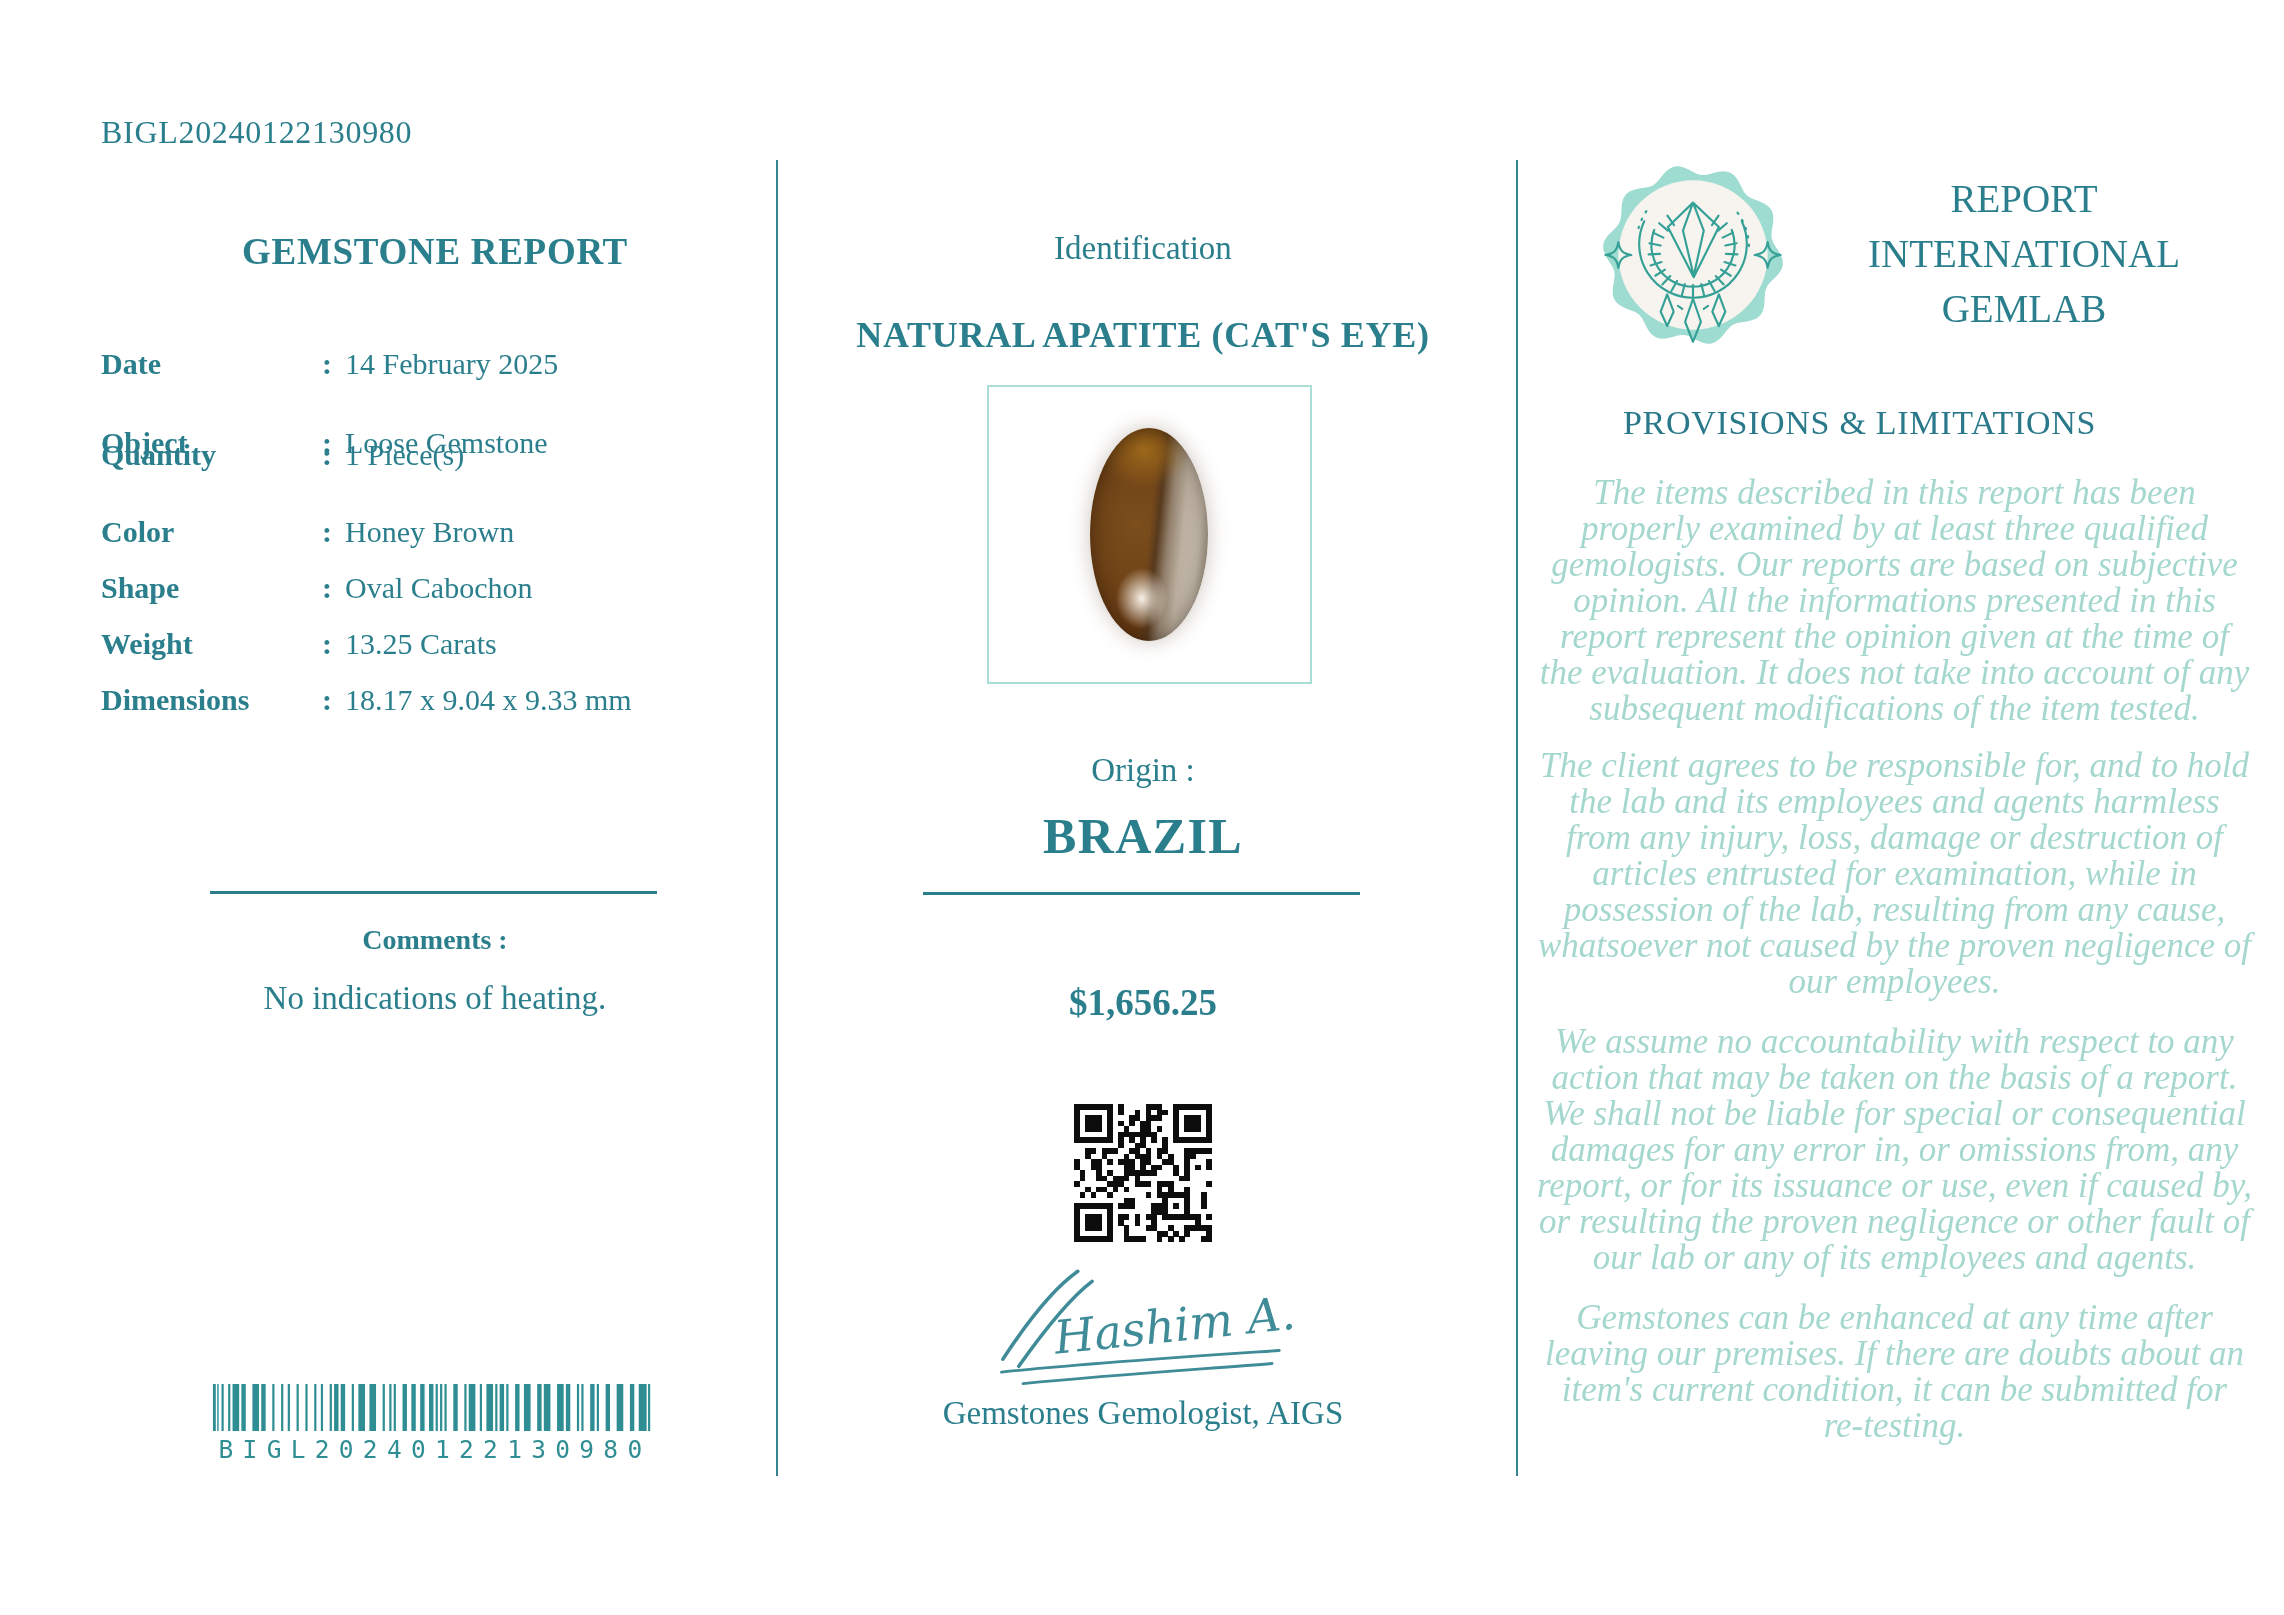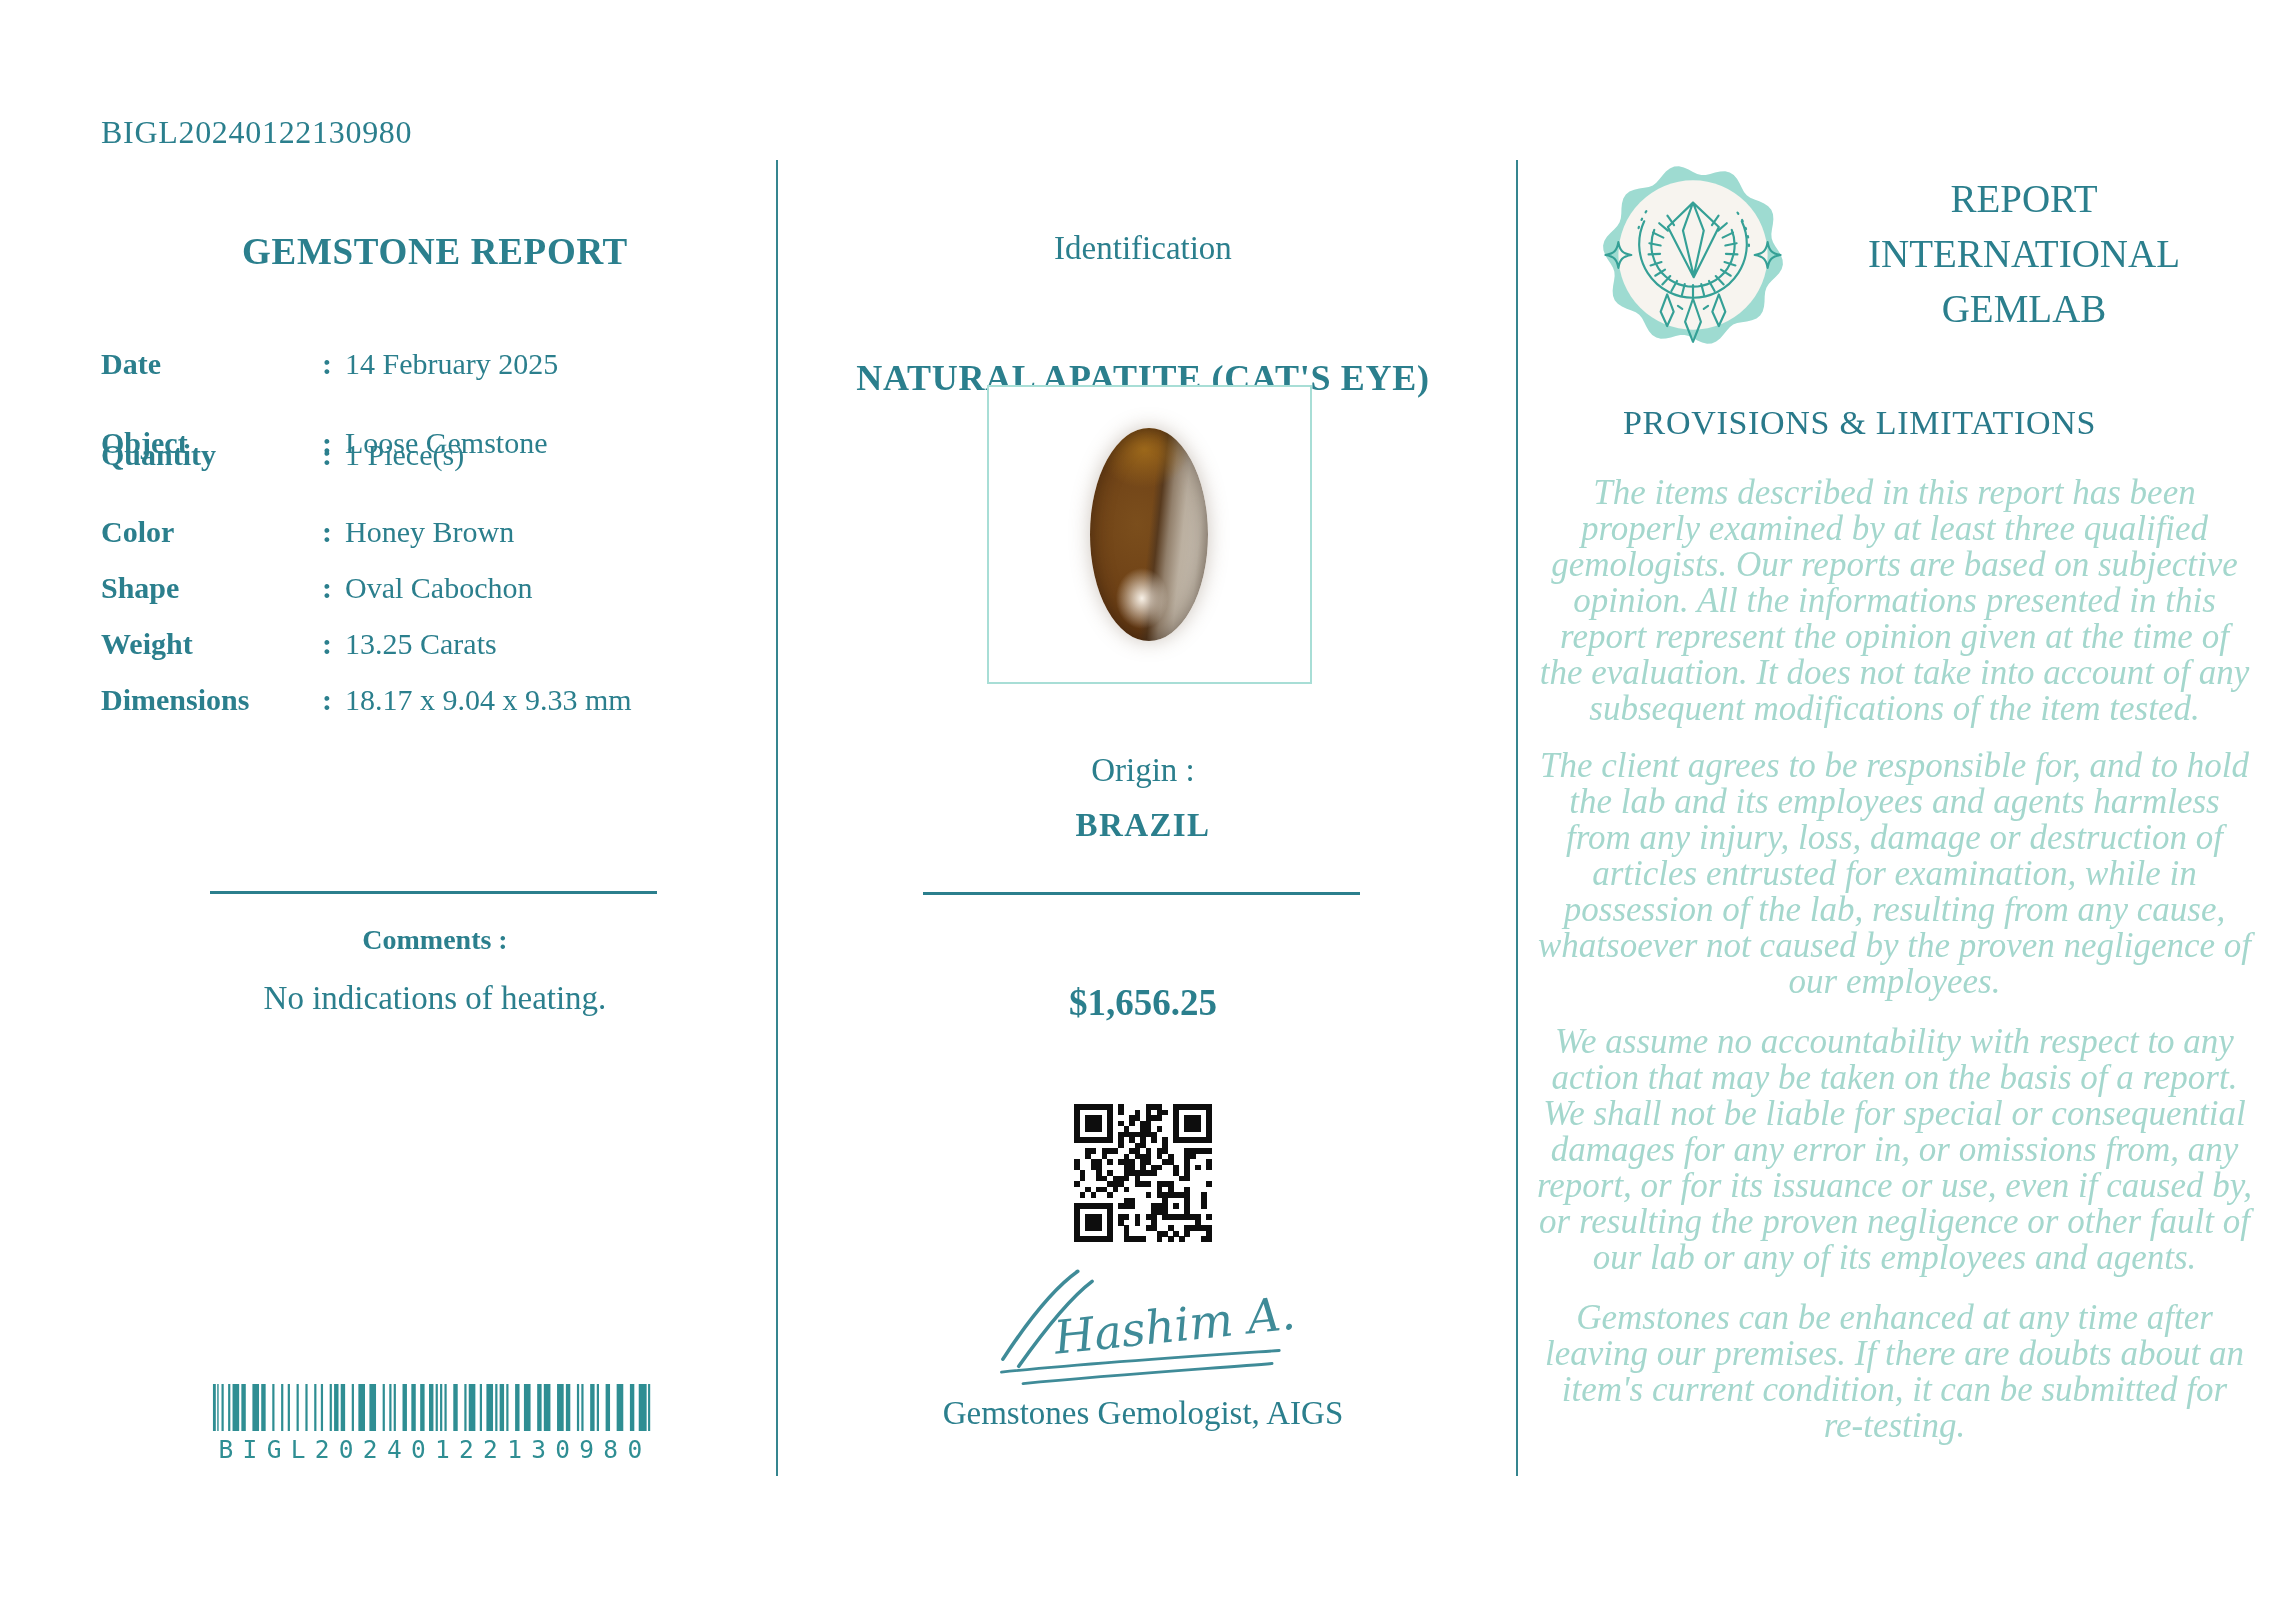--- a/index.html
+++ b/index.html
@@ -20,34 +20,34 @@
   .report-number{font-size:32px;letter-spacing:0.7px;}
   .left-title{font-size:37px;font-weight:700;letter-spacing:0.7px;}
   .field-row{position:absolute;left:101px;width:669px;font-size:30px;white-space:nowrap;}
   .field-label{display:inline-block;width:221px;font-weight:700;}
   .field-colon{display:inline-block;width:23px;font-weight:700;}
   .comments-label{font-size:28px;font-weight:700;}
   .comments-text{font-size:33px;}
   .barcode-text{font-family:"DejaVu Sans Mono","Liberation Mono",monospace;
     font-size:24.5px;letter-spacing:9.3px;color:var(--barcode);white-space:nowrap;}
   .mid-section{font-size:33px;}
-  .mid-name{font-size:36px;font-weight:700;letter-spacing:0.7px;margin-top:43px;}
+  .mid-name{font-size:36px;font-weight:700;letter-spacing:0.7px;}
   .photo-frame{position:absolute;border:2.9px solid var(--photo_border);background:#fff;}
   .gem{
     position:absolute;border-radius:50%;
     background:
       radial-gradient(34% 22% at 44% 80%, rgba(255,250,242,.95) 0%, rgba(255,250,242,0) 65%),
       radial-gradient(55% 26% at 46% 10%, rgba(166,112,28,.85) 0%, rgba(166,112,28,0) 70%),
       linear-gradient(96deg, rgba(0,0,0,0) 0%, rgba(0,0,0,0) 50%, rgba(84,56,30,.9) 56%,
         rgba(148,131,112,.95) 64%, rgba(189,178,163,.98) 74%, rgba(196,186,172,1) 86%, rgba(166,154,138,1) 100%),
       radial-gradient(120% 90% at 40% 45%, #7b4e1c 0%, #6e4116 40%, #5d3412 65%, #4a260c 100%);
     box-shadow: inset 0 0 18.7px rgba(30,15,5,.5), 0 0 20px rgba(120,100,80,.38);
   }
   .origin-label{font-size:33px;}
-  .origin-value{font-size:33px;font-weight:700;letter-spacing:1.4px;}
+  .origin-value{font-size:50px;font-weight:700;letter-spacing:1.4px;}
   .value-label{font-size:33px;}
   .value-amount{font-size:37px;font-weight:700;}
   .accredited{font-size:33px;}
   .org-name{font-size:39px;line-height:55px;white-space:pre;}
   .prov-title{font-size:34px;letter-spacing:0.7px;color:#29798a;}
   .prov-para{font-size:35px;line-height:36px;font-style:italic;color:var(--light);white-space:pre;}
   .sig-text{font-style:italic;fill:var(--primary);opacity:.9;
     font-family:"DejaVu Serif","Liberation Serif",serif;}
 </style>
 </head>

